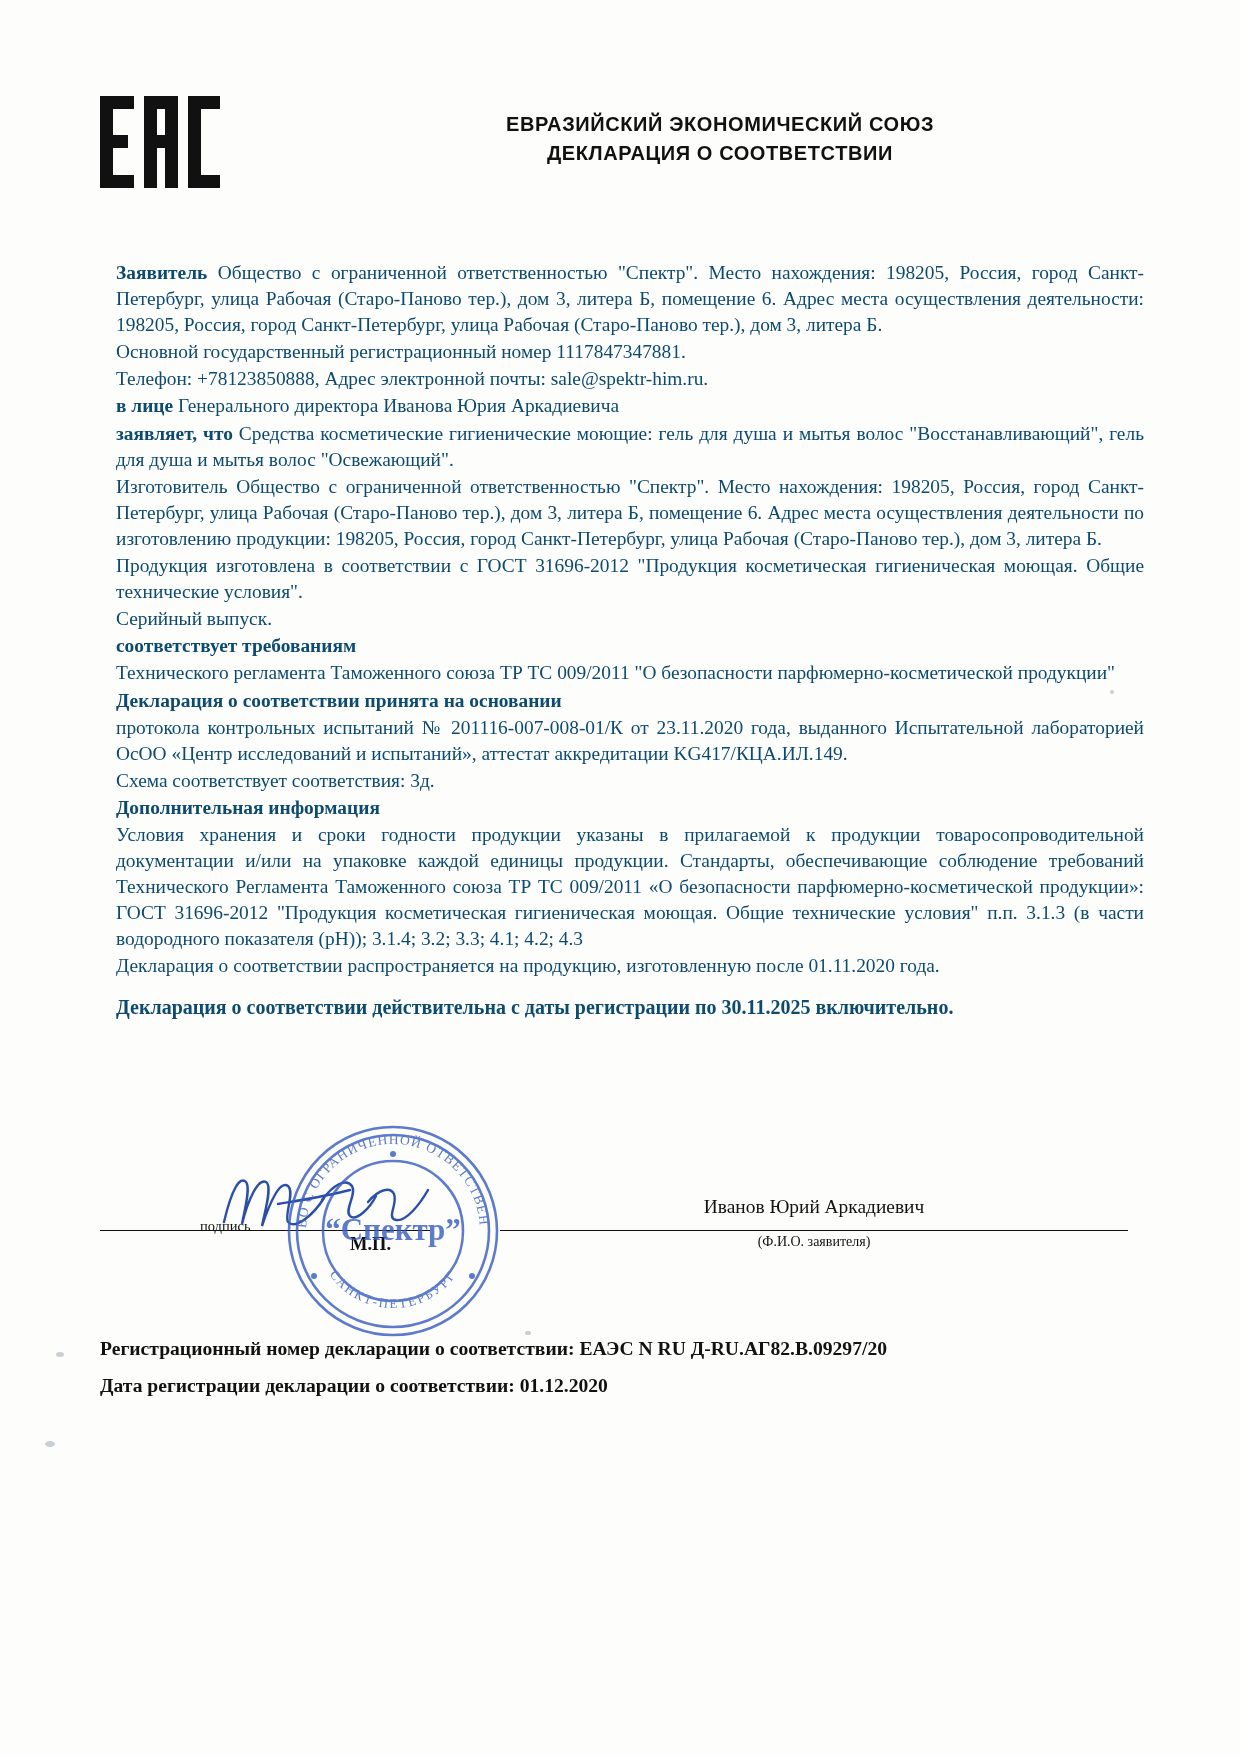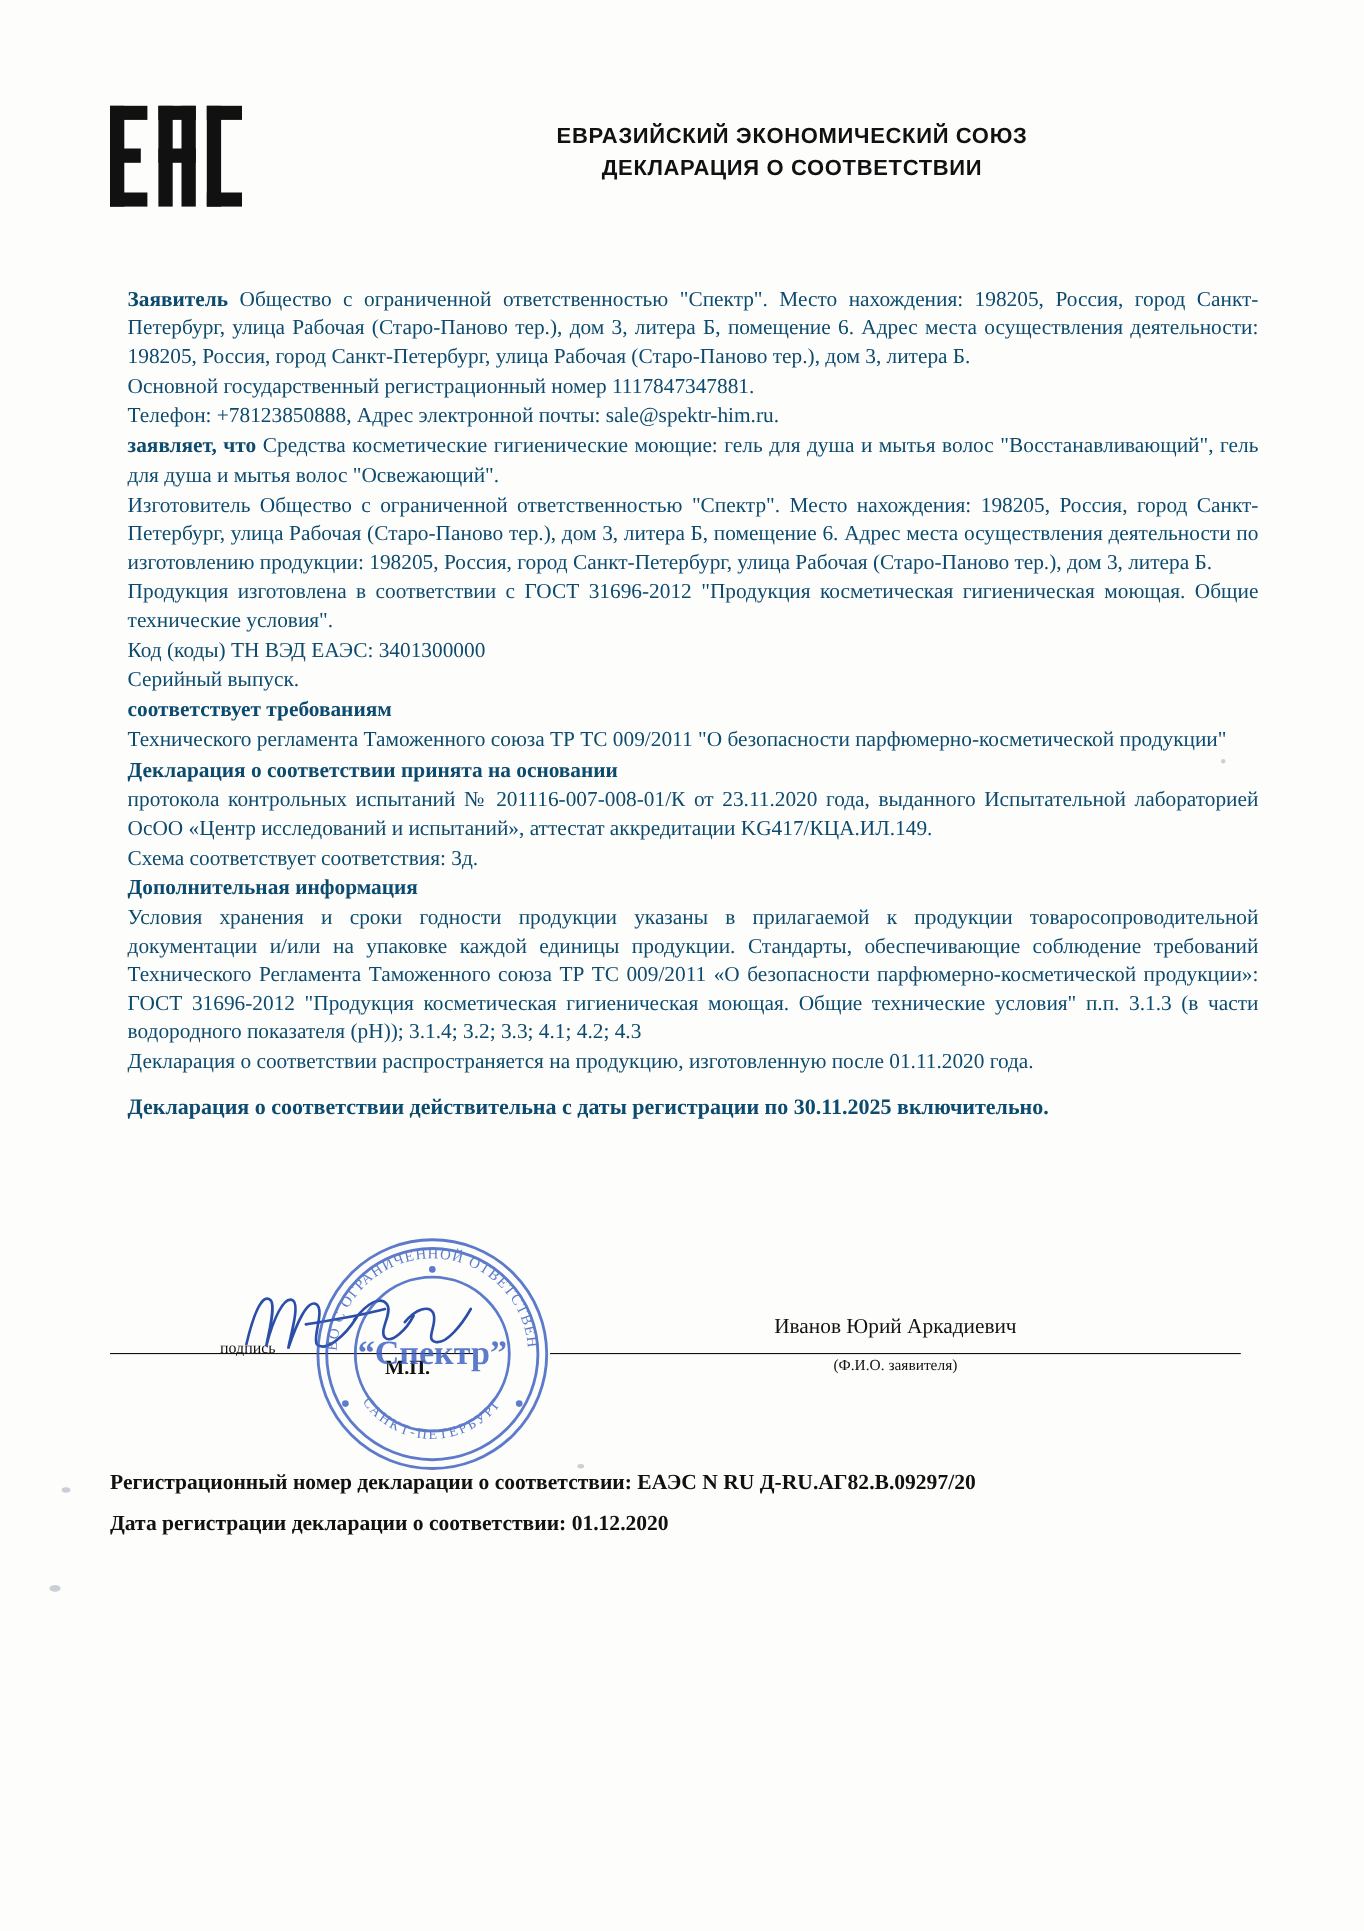--- a/index.html
+++ b/index.html
@@ -194,28 +194,28 @@
   </div>
 
   <div class="content">
 
     <p class="para indent-just"><span class="b">Заявитель</span><span> Общество с ограниченной ответственностью "Спектр". Место нахождения: 198205, Россия, город Санкт-Петербург, улица Рабочая (Старо-Паново тер.), дом 3, литера Б, помещение 6. Адрес места осуществления деятельности: 198205, Россия, город Санкт-Петербург, улица Рабочая (Старо-Паново тер.), дом 3, литера Б.</span></p>
 
     <p class="para">Основной государственный регистрационный номер 1117847347881.</p>
 
     <p class="para">Телефон: +78123850888, Адрес электронной почты: sale@spektr-him.ru.</p>
 
+    <p class="para"><span class="b">в лице </span><span>Генерального директора Иванова Юрия Аркадиевича</span></p>
 
     <p class="para indent-just"><span class="b">заявляет, что</span><span> Средства косметические гигиенические моющие: гель для душа и мытья волос "Восстанавливающий", гель для душа и мытья волос "Освежающий".</span></p>
 
     <p class="para indent-just">Изготовитель Общество с ограниченной ответственностью "Спектр". Место нахождения: 198205, Россия, город Санкт-Петербург, улица Рабочая (Старо-Паново тер.), дом 3, литера Б, помещение 6. Адрес места осуществления деятельности по изготовлению продукции: 198205, Россия, город Санкт-Петербург, улица Рабочая (Старо-Паново тер.), дом 3, литера Б.</p>
 
     <p class="para indent-just">Продукция изготовлена в соответствии с ГОСТ 31696-2012 "Продукция косметическая гигиеническая моющая. Общие технические условия".</p>
 
-    <p class="para">Код (коды) ТН ВЭД ЕАЭС: 3401300000</p>
 
     <p class="para">Серийный выпуск.</p>
 
     <p class="para bold-line">соответствует требованиям</p>
 
     <p class="para indent-just">Технического регламента Таможенного союза ТР ТС 009/2011 "О безопасности парфюмерно-косметической продукции"</p>
 
     <p class="para bold-line">Декларация о соответствии принята на основании</p>
 
     <p class="para indent-just">протокола контрольных испытаний № 201116-007-008-01/К от 23.11.2020 года, выданного Испытательной лабораторией ОсОО «Центр исследований и испытаний», аттестат аккредитации KG417/КЦА.ИЛ.149.</p>

